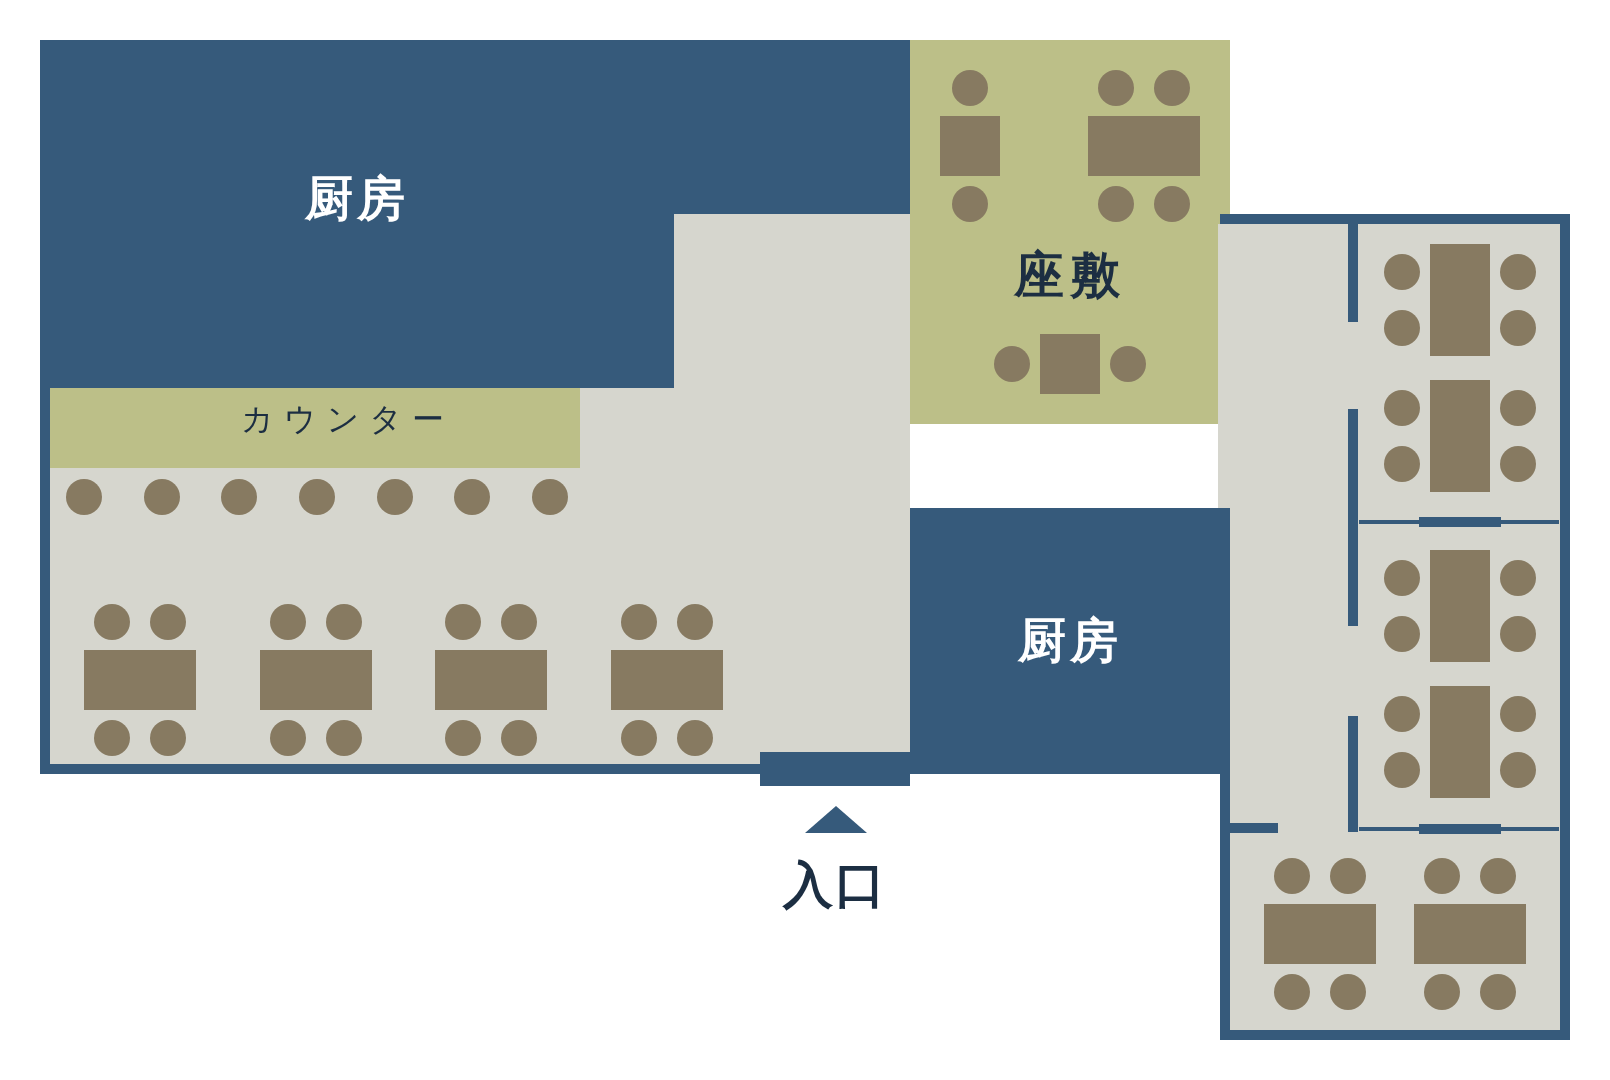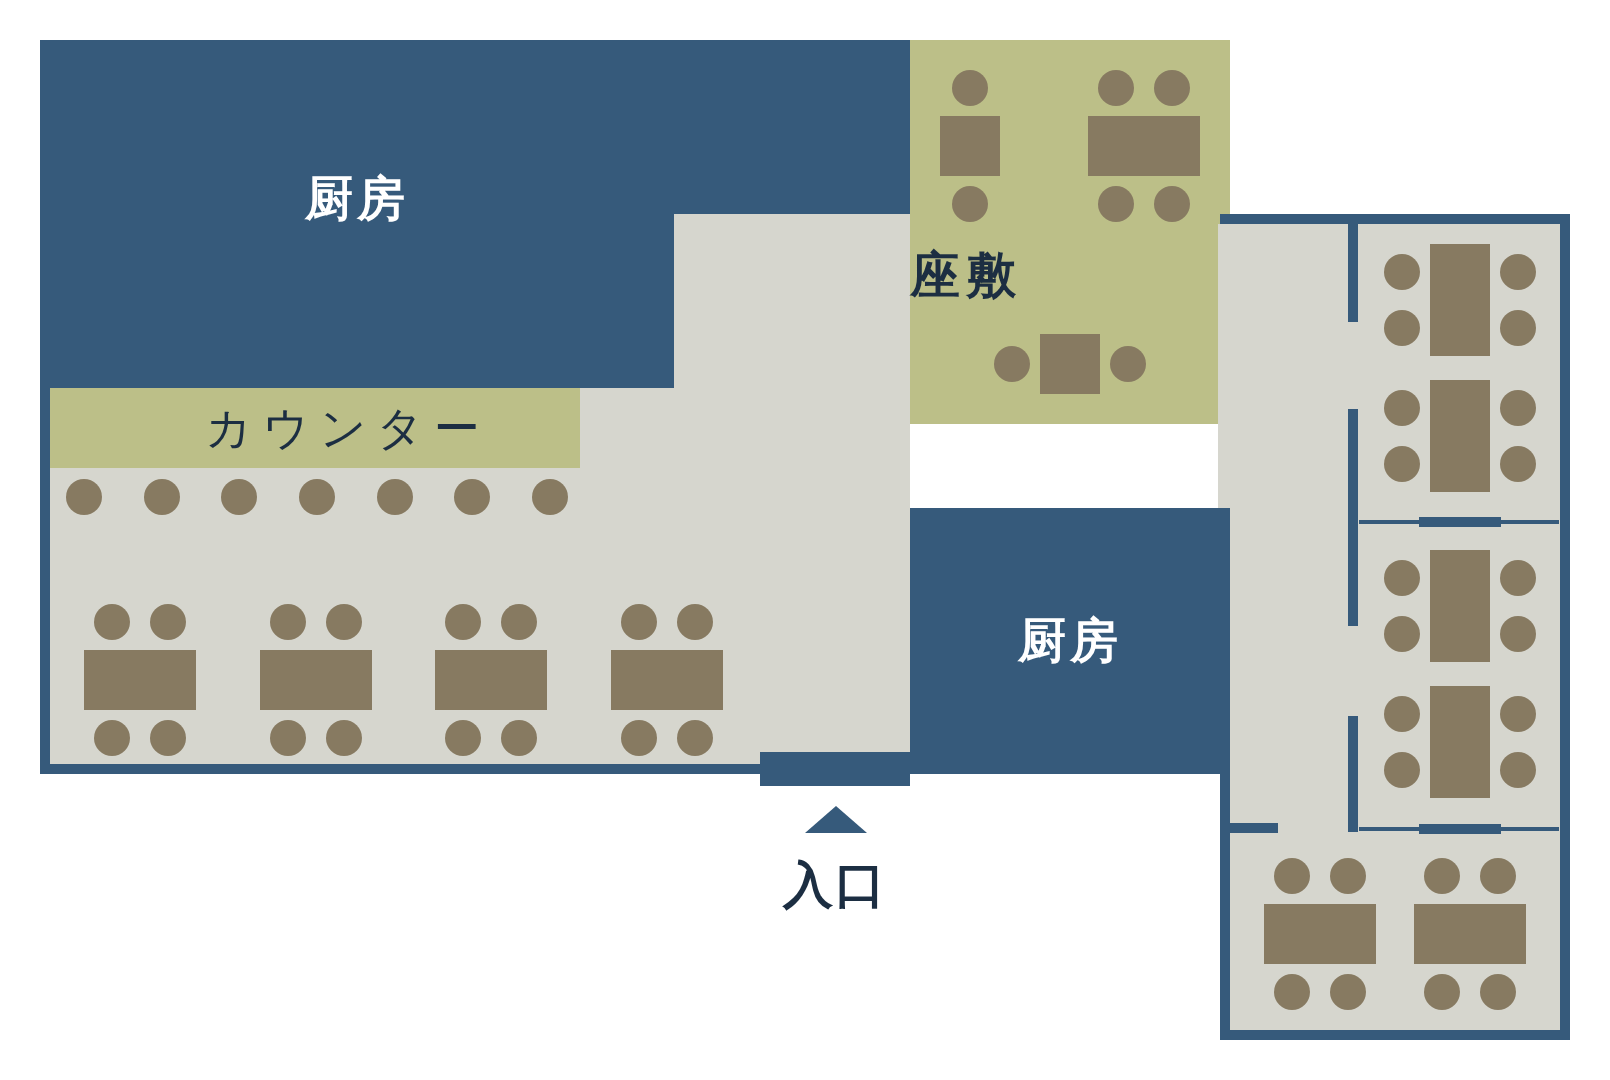--- a/index.html
+++ b/index.html
@@ -19,21 +19,21 @@
 
 <div class="wall" style="left:40px;top:40px;width:870px;height:734px;"></div>
 <div class="floor" style="left:50px;top:214px;width:860px;height:550px;"></div>
 
 <div class="kitchen" style="left:40px;top:40px;width:870px;height:174px;"></div>
 <div class="kitchen" style="left:40px;top:40px;width:634px;height:348px;">
   <span class="kitchen-label" style="margin-top:-30px;">厨房</span>
 </div>
 
 <div class="tatami" style="left:50px;top:388px;width:530px;height:80px;"></div>
-<span class="dark-label" style="left:50px;top:398px;width:595px;text-align:center;font-size:46px;letter-spacing:10px;font-weight:normal;">カウンター</span>
+<span class="dark-label" style="left:50px;top:398px;width:595px;text-align:center;font-size:32px;letter-spacing:10px;font-weight:normal;">カウンター</span>
 
 <div class="chair" style="left:84px;top:497px;"></div>
 <div class="chair" style="left:162px;top:497px;"></div>
 <div class="chair" style="left:239px;top:497px;"></div>
 <div class="chair" style="left:317px;top:497px;"></div>
 <div class="chair" style="left:395px;top:497px;"></div>
 <div class="chair" style="left:472px;top:497px;"></div>
 <div class="chair" style="left:550px;top:497px;"></div>
 
 <div class="table" style="left:84px;top:650px;width:112px;height:60px;"></div>
@@ -58,21 +58,21 @@
 <div class="chair" style="left:639px;top:622px;"></div>
 <div class="chair" style="left:695px;top:622px;"></div>
 <div class="chair" style="left:639px;top:738px;"></div>
 <div class="chair" style="left:695px;top:738px;"></div>
 
 <div class="wall" style="left:760px;top:752px;width:150px;height:34px;"></div>
 <div class="tri" style="left:805px;top:806px;"></div>
 <span class="dark-label" style="left:770px;top:852px;width:130px;text-align:center;font-size:50px;letter-spacing:2px;">入口</span>
 
 <div class="tatami" style="left:910px;top:40px;width:320px;height:384px;"></div>
-<span class="dark-label" style="left:910px;top:242px;width:320px;text-align:left;font-size:50px;">座敷</span>
+<span class="dark-label" style="left:910px;top:242px;width:320px;text-align:center;font-size:50px;">座敷</span>
 <div class="table" style="left:940px;top:116px;width:60px;height:60px;"></div>
 <div class="chair" style="left:970px;top:88px;"></div>
 <div class="chair" style="left:970px;top:204px;"></div>
 <div class="table" style="left:1088px;top:116px;width:112px;height:60px;"></div>
 <div class="chair" style="left:1116px;top:88px;"></div>
 <div class="chair" style="left:1172px;top:88px;"></div>
 <div class="chair" style="left:1116px;top:204px;"></div>
 <div class="chair" style="left:1172px;top:204px;"></div>
 <div class="table" style="left:1040px;top:334px;width:60px;height:60px;"></div>
 <div class="chair" style="left:1012px;top:364px;"></div>

